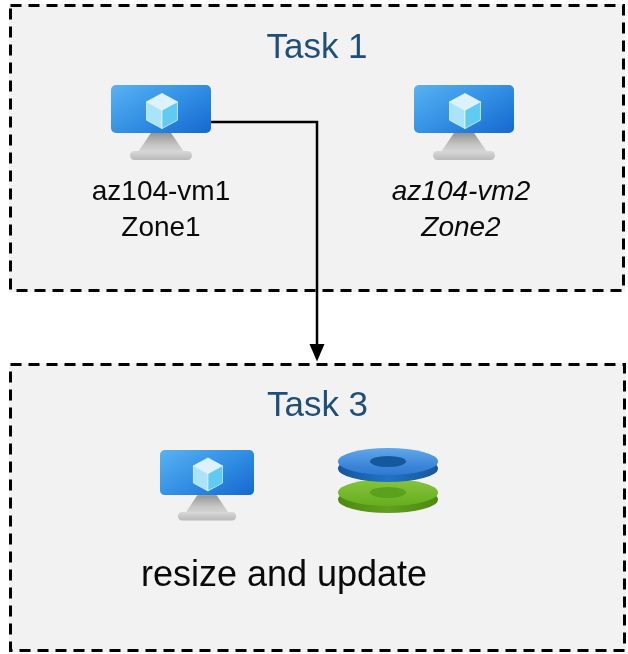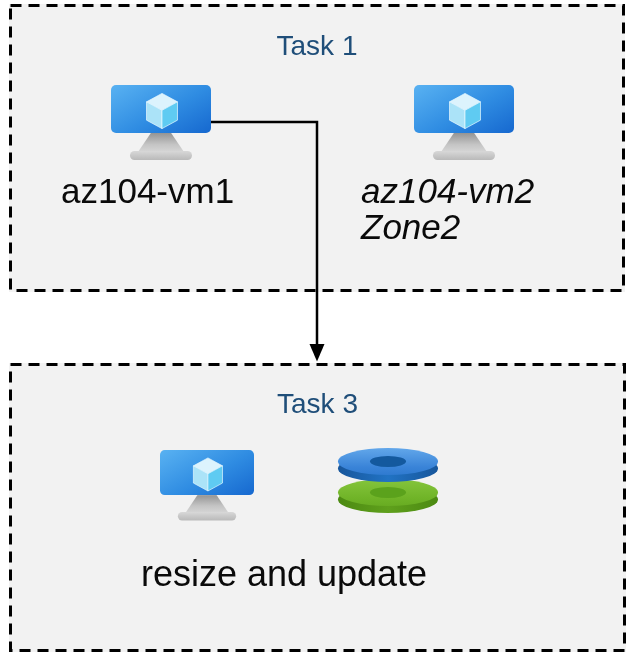--- a/index.html
+++ b/index.html
@@ -10,28 +10,28 @@
   .box{position:absolute;background:var(--box-bg,#f2f2f2);}
   .box-task1{left:9px;top:4px;width:616px;height:288px;}
   .box-task2{left:9px;top:363px;width:617px;height:289px;}
 
   .overlay{position:absolute;left:0;top:0;width:628px;height:654px;pointer-events:none;}
   .border-rect{fill:none;stroke:var(--box-border,#000);stroke-width:3;stroke-dasharray:11 7;}
   .connector{fill:none;stroke:var(--arrow-color,#000);stroke-width:2.5;}
   .arrowhead{fill:var(--arrow-color,#000);stroke:none;}
 
   .box-title{
-    position:absolute;text-align:center;font-size:28px;line-height:40px;
+    position:absolute;text-align:center;font-size:35px;line-height:40px;
     color:var(--title-color,#1f4e79);
   }
   .title1{left:9px;top:26px;width:616px;}
   .title2{left:9px;top:384px;width:617px;}
 
   .vm-label{
-    position:absolute;width:200px;text-align:left;font-size:35px;line-height:36px;
+    position:absolute;width:200px;text-align:center;font-size:28px;line-height:36px;
     color:var(--text-color,#000);
   }
   .label-vm1{left:61px;top:173px;}
   .label-vm2{left:361px;top:173px;font-style:italic;}
   .caption{
     position:absolute;left:134px;top:556px;width:300px;text-align:center;
     font-size:36px;line-height:36px;color:var(--text-color,#000);
   }
 
   
@@ -106,20 +106,21 @@
         <polygon points="8,14 30,26 30,52 8,40" fill="#abe3f8" stroke="#eafaff" stroke-width="1" stroke-linejoin="round"></polygon>
         <polygon points="52,14 52,40 30,52 30,26" fill="#5fcbf2" stroke="#eafaff" stroke-width="1" stroke-linejoin="round"></polygon>
       </svg>
     </div>
     <div class="vm-neck"></div>
     <div class="vm-base"></div>
   </div>
 
   <div class="vm-label label-vm1">
     <div>az104-vm1</div>
+    <div>Zone1</div>
   </div>
 
   <div class="vm-label label-vm2">
     <div>az104-vm2</div>
     <div>Zone2</div>
   </div>
 
   <div class="box-title title2">Task 3</div>
 
   <div class="vm-icon vm3">

